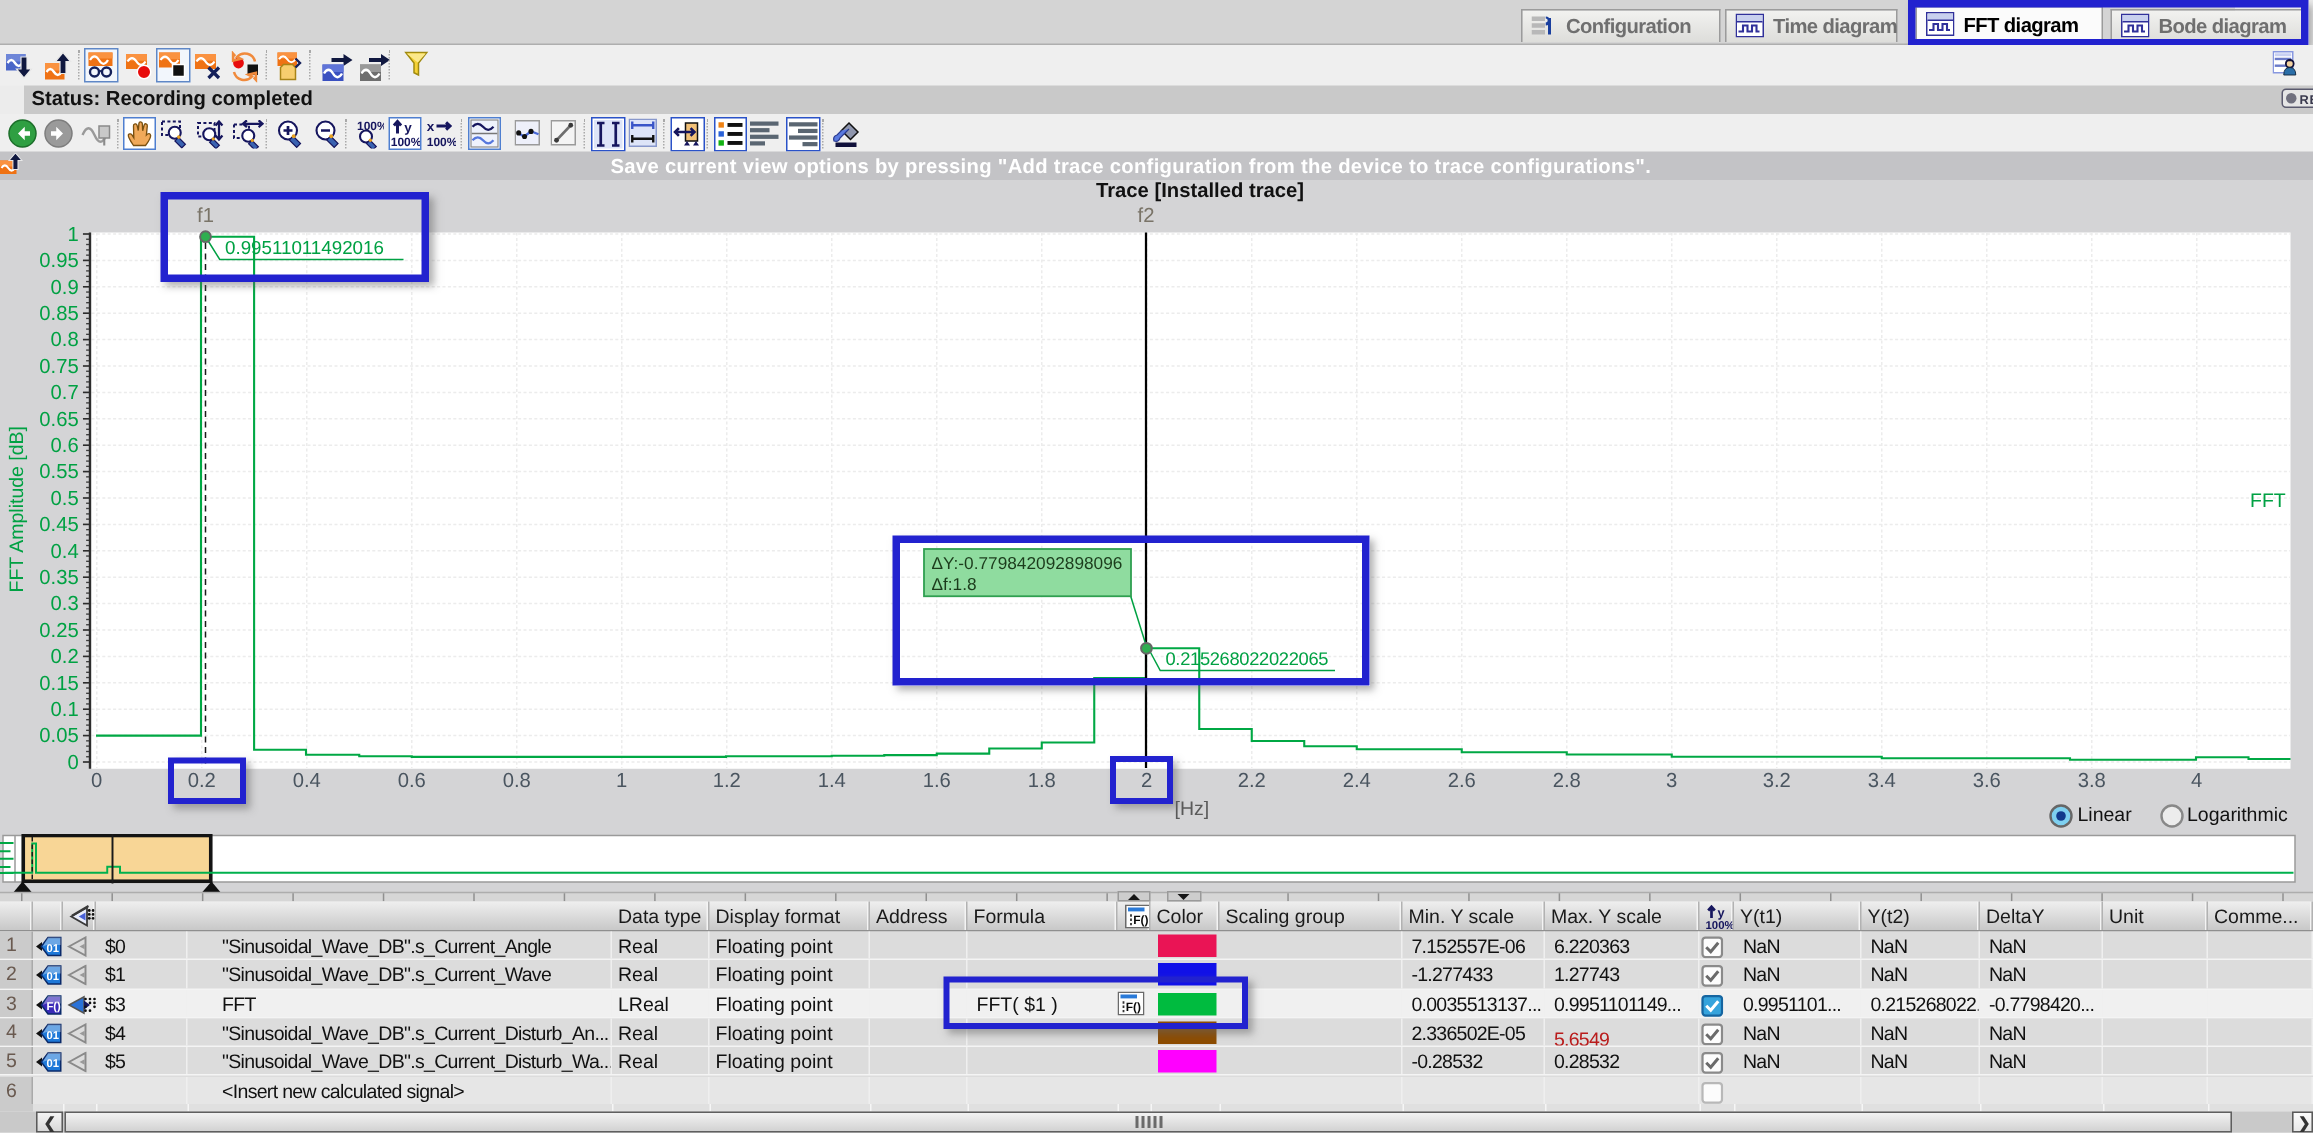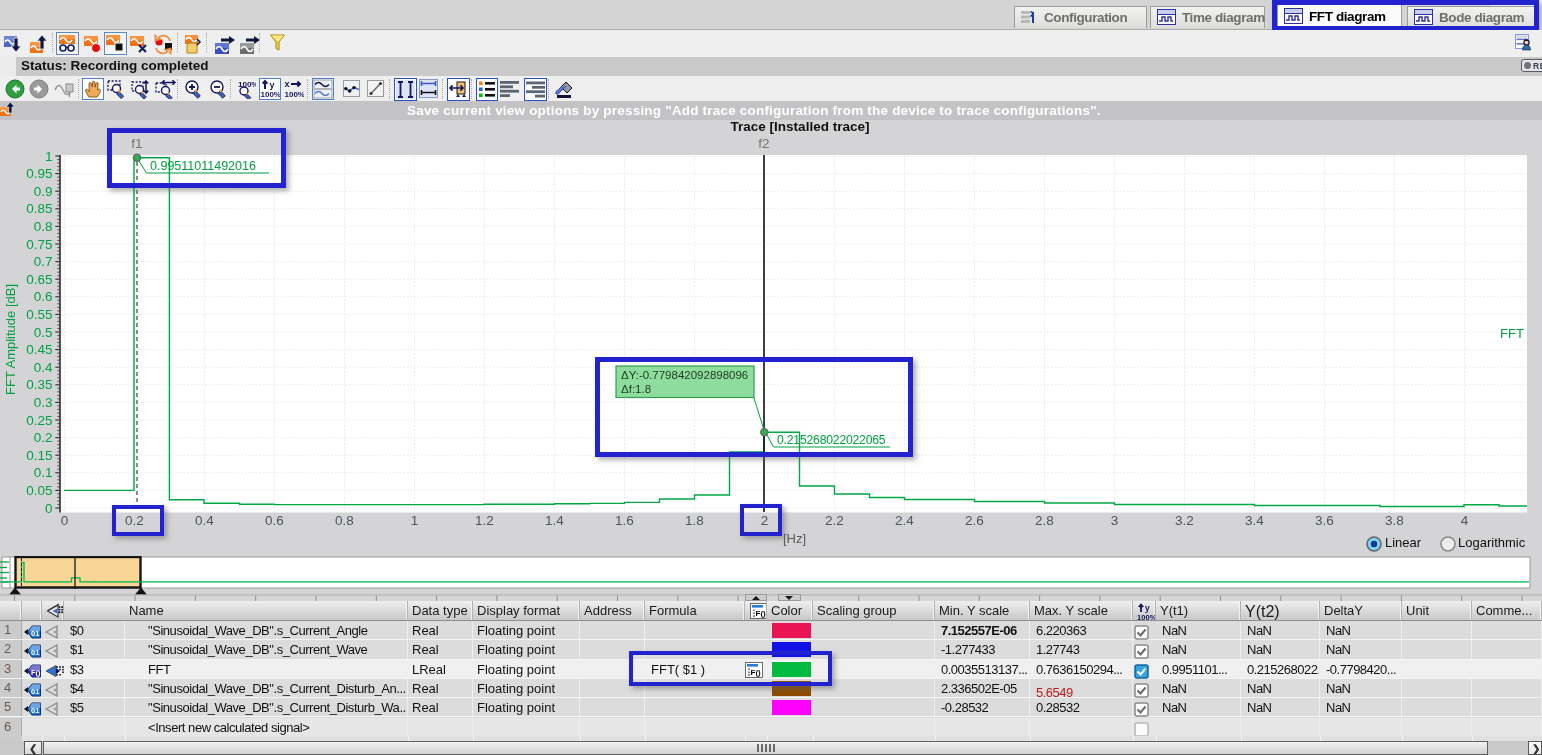--- a/index.html
+++ b/index.html
@@ -579,42 +579,41 @@
             <circle cx="16.1" cy="4.0" r="0.95" fill="#111"></circle>
             <circle cx="18.7" cy="4.0" r="0.95" fill="#111"></circle>
             <circle cx="13.5" cy="6.6" r="0.95" fill="#111"></circle>
             <circle cx="16.1" cy="6.6" r="0.95" fill="#111"></circle>
             <circle cx="18.7" cy="6.6" r="0.95" fill="#111"></circle>
             <circle cx="13.5" cy="9.2" r="0.95" fill="#111"></circle>
             <circle cx="16.1" cy="9.2" r="0.95" fill="#111"></circle>
             <circle cx="18.7" cy="9.2" r="0.95" fill="#111"></circle>
           </svg></div>
     <div style="position:absolute;left:64px;top:0;width:61px;height:19px;border-right:1px solid #b2b2b2;box-shadow:inset -1px 0 0 #f4f4f4;box-sizing:border-box;font-size:13px;color:#1a1a1a;padding:2px 0 0 4px;white-space:nowrap;overflow:hidden;margin-top:21px;">Signal r...</div>
-    <div style="position:absolute;left:125px;top:0;width:283px;height:19px;border-right:1px solid #b2b2b2;box-shadow:inset -1px 0 0 #f4f4f4;box-sizing:border-box;font-size:13px;color:#1a1a1a;padding:2px 0 0 4px;white-space:nowrap;overflow:hidden;">Name</div>
     <div style="position:absolute;left:408px;top:0;width:65px;height:19px;border-right:1px solid #b2b2b2;box-shadow:inset -1px 0 0 #f4f4f4;box-sizing:border-box;font-size:13px;color:#1a1a1a;padding:2px 0 0 4px;white-space:nowrap;overflow:hidden;">Data type</div>
     <div style="position:absolute;left:473px;top:0;width:107px;height:19px;border-right:1px solid #b2b2b2;box-shadow:inset -1px 0 0 #f4f4f4;box-sizing:border-box;font-size:13px;color:#1a1a1a;padding:2px 0 0 4px;white-space:nowrap;overflow:hidden;">Display format</div>
     <div style="position:absolute;left:580px;top:0;width:65px;height:19px;border-right:1px solid #b2b2b2;box-shadow:inset -1px 0 0 #f4f4f4;box-sizing:border-box;font-size:13px;color:#1a1a1a;padding:2px 0 0 4px;white-space:nowrap;overflow:hidden;">Address</div>
     <div style="position:absolute;left:645px;top:0;width:100px;height:19px;border-right:1px solid #b2b2b2;box-shadow:inset -1px 0 0 #f4f4f4;box-sizing:border-box;font-size:13px;color:#1a1a1a;padding:2px 0 0 4px;white-space:nowrap;overflow:hidden;">Formula</div>
     <div style="position:absolute;left:745px;top:0;width:22px;height:19px;border-right:1px solid #b2b2b2;box-shadow:inset -1px 0 0 #f4f4f4;box-sizing:border-box;font-size:13px;color:#1a1a1a;padding:2px 0 0 4px;white-space:nowrap;overflow:hidden;"><span style="margin-left:1px"><svg width="18" height="16" viewBox="0 0 18 16" style="vertical-align:-3px;">
               <rect x="0.5" y="0.5" width="17" height="15" fill="#fdfdfd" stroke="#6a6a6a"></rect>
               <rect x="2" y="2" width="11" height="2.6" fill="#2a7ad8"></rect>
               <line x1="4" y1="6.5" x2="4" y2="14" stroke="#333" stroke-width="1.2" stroke-dasharray="1.6 1.3"></line>
               <text x="5.5" y="13" font-size="8" font-weight="bold" fill="#0a0a0a">F()</text>
             </svg></span></div>
     <div style="position:absolute;left:767px;top:0;width:46px;height:19px;border-right:1px solid #b2b2b2;box-shadow:inset -1px 0 0 #f4f4f4;box-sizing:border-box;font-size:13px;color:#1a1a1a;padding:2px 0 0 4px;white-space:nowrap;overflow:hidden;">Color</div>
     <div style="position:absolute;left:813px;top:0;width:122px;height:19px;border-right:1px solid #b2b2b2;box-shadow:inset -1px 0 0 #f4f4f4;box-sizing:border-box;font-size:13px;color:#1a1a1a;padding:2px 0 0 4px;white-space:nowrap;overflow:hidden;">Scaling group</div>
     <div style="position:absolute;left:935px;top:0;width:95px;height:19px;border-right:1px solid #b2b2b2;box-shadow:inset -1px 0 0 #f4f4f4;box-sizing:border-box;font-size:13px;color:#1a1a1a;padding:2px 0 0 4px;white-space:nowrap;overflow:hidden;">Min. Y scale</div>
     <div style="position:absolute;left:1030px;top:0;width:103px;height:19px;border-right:1px solid #b2b2b2;box-shadow:inset -1px 0 0 #f4f4f4;box-sizing:border-box;font-size:13px;color:#1a1a1a;padding:2px 0 0 4px;white-space:nowrap;overflow:hidden;">Max. Y scale</div>
     <div style="position:absolute;left:1133px;top:0;width:23px;height:19px;border-right:1px solid #b2b2b2;box-shadow:inset -1px 0 0 #f4f4f4;box-sizing:border-box;font-size:13px;color:#1a1a1a;padding:2px 0 0 4px;white-space:nowrap;overflow:hidden;"><svg width="21" height="17" viewBox="0 0 21 17" style="vertical-align:-3px;">
             <path d="M4 9 L4 1.5 M1.8 4 L4 1.5 L6.2 4" stroke="#16165e" stroke-width="1.8" fill="none"></path>
             <text x="8" y="8" font-size="8.5" font-weight="bold" fill="#16165e">y</text>
             <text x="0" y="16.5" font-size="7.6" font-weight="bold" fill="#16165e">100%</text>
           </svg></div>
     <div style="position:absolute;left:1156px;top:0;width:85px;height:19px;border-right:1px solid #b2b2b2;box-shadow:inset -1px 0 0 #f4f4f4;box-sizing:border-box;font-size:13px;color:#1a1a1a;padding:2px 0 0 4px;white-space:nowrap;overflow:hidden;">Y(t1)</div>
-    <div style="position:absolute;left:1241px;top:0;width:79px;height:19px;border-right:1px solid #b2b2b2;box-shadow:inset -1px 0 0 #f4f4f4;box-sizing:border-box;font-size:16px;color:#1a1a1a;padding:2px 0 0 4px;white-space:nowrap;overflow:hidden;">Y(t2)</div>
+    <div style="position:absolute;left:1241px;top:0;width:79px;height:19px;border-right:1px solid #b2b2b2;box-shadow:inset -1px 0 0 #f4f4f4;box-sizing:border-box;font-size:13px;color:#1a1a1a;padding:2px 0 0 4px;white-space:nowrap;overflow:hidden;">Y(t2)</div>
     <div style="position:absolute;left:1320px;top:0;width:82px;height:19px;border-right:1px solid #b2b2b2;box-shadow:inset -1px 0 0 #f4f4f4;box-sizing:border-box;font-size:13px;color:#1a1a1a;padding:2px 0 0 4px;white-space:nowrap;overflow:hidden;">DeltaY</div>
     <div style="position:absolute;left:1402px;top:0;width:70px;height:19px;border-right:1px solid #b2b2b2;box-shadow:inset -1px 0 0 #f4f4f4;box-sizing:border-box;font-size:13px;color:#1a1a1a;padding:2px 0 0 4px;white-space:nowrap;overflow:hidden;">Unit</div>
     <div style="position:absolute;left:1472px;top:0;width:70px;height:19px;border-right:1px solid #b2b2b2;box-shadow:inset -1px 0 0 #f4f4f4;box-sizing:border-box;font-size:13px;color:#1a1a1a;padding:2px 0 0 4px;white-space:nowrap;overflow:hidden;">Comme...</div>
     </div>
     <div style="position:absolute;left:745px;top:-7px;width:22px;height:7px;background:#cdcdcd;border:1px solid #9a9a9a;box-sizing:border-box;">
         <div style="position:absolute;left:6px;top:1px;width:0;height:0;border-left:4px solid transparent;border-right:4px solid transparent;border-bottom:4px solid #161616;"></div>
       </div>
     <div style="position:absolute;left:778px;top:-7px;width:23px;height:7px;background:#cdcdcd;border:1px solid #9a9a9a;box-sizing:border-box;">
         <div style="position:absolute;left:6px;top:1px;width:0;height:0;border-left:4px solid transparent;border-right:4px solid transparent;border-top:4px solid #161616;"></div>
       </div>
@@ -632,21 +631,21 @@
           </svg></div>
     <div style="position:absolute;left:64px;top:0;width:61px;height:100%;border-right:1px solid #efefef;box-sizing:border-box;font-size:13px;color:#111;letter-spacing:-0.5px;padding:2px 0 0 6px;white-space:nowrap;overflow:hidden;">$0</div>
     <div style="position:absolute;left:125px;top:0;width:283px;height:100%;border-right:1px solid #efefef;box-sizing:border-box;font-size:13px;color:#111;padding:2px 0 0 23px;white-space:nowrap;overflow:hidden;letter-spacing:-0.45px;">"Sinusoidal_Wave_DB".s_Current_Angle</div>
     <div style="position:absolute;left:408px;top:0;width:65px;height:100%;border-right:1px solid #efefef;box-sizing:border-box;font-size:13px;color:#111;padding:2px 0 0 4px;white-space:nowrap;overflow:hidden;">Real</div>
     <div style="position:absolute;left:473px;top:0;width:107px;height:100%;border-right:1px solid #efefef;box-sizing:border-box;font-size:13px;color:#111;padding:2px 0 0 4px;white-space:nowrap;overflow:hidden;">Floating point</div>
     <div style="position:absolute;left:580px;top:0;width:65px;height:100%;border-right:1px solid #efefef;box-sizing:border-box;font-size:13px;color:#111;padding:2px 0 0 4px;white-space:nowrap;overflow:hidden;"></div>
     <div style="position:absolute;left:767px;top:0;width:46px;height:100%;">
           <div style="position:absolute;left:5px;top:2px;width:39px;height:15px;background:#ea1455;"></div>
         </div>
     <div style="position:absolute;left:813px;top:0;width:122px;height:100%;border-right:1px solid #efefef;box-sizing:border-box;font-size:13px;color:#111;padding:2px 0 0 4px;white-space:nowrap;overflow:hidden;"></div>
-    <div style="position:absolute;left:935px;top:0;width:95px;height:100%;border-right:1px solid #efefef;box-sizing:border-box;font-size:13px;color:#111;letter-spacing:-0.5px;padding:2px 0 0 6px;white-space:nowrap;overflow:hidden;font-weight:bold;">7.152557E-06</div>
+    <div style="position:absolute;left:935px;top:0;width:95px;height:100%;border-right:1px solid #efefef;box-sizing:border-box;font-size:13px;color:#111;letter-spacing:-0.5px;padding:2px 0 0 6px;white-space:nowrap;overflow:hidden;">7.152557E-06</div>
     <div style="position:absolute;left:1030px;top:0;width:103px;height:100%;border-right:1px solid #efefef;box-sizing:border-box;font-size:13px;color:#111;letter-spacing:-0.5px;padding:2px 0 0 6px;white-space:nowrap;overflow:hidden;">6.220363</div>
     <div style="position:absolute;left:1134px;top:2px;"><svg width="15" height="15" viewBox="0 0 15 15" style="vertical-align:-3px;">
             <rect x="1" y="1" width="13" height="13" rx="2" fill="#fcfcfc" stroke="#8a8a8a" stroke-width="1.5"></rect>
             <path d="M3.5 7.5 L6.5 10.5 L11.5 4.5" fill="none" stroke="#6a6a6a" stroke-width="2"></path>
           </svg></div>
     <div style="position:absolute;left:1156px;top:0;width:85px;height:100%;border-right:1px solid #efefef;box-sizing:border-box;font-size:13px;color:#111;letter-spacing:-0.5px;padding:2px 0 0 6px;white-space:nowrap;overflow:hidden;">NaN</div>
     <div style="position:absolute;left:1241px;top:0;width:79px;height:100%;border-right:1px solid #efefef;box-sizing:border-box;font-size:13px;color:#111;letter-spacing:-0.5px;padding:2px 0 0 6px;white-space:nowrap;overflow:hidden;">NaN</div>
     <div style="position:absolute;left:1320px;top:0;width:82px;height:100%;border-right:1px solid #efefef;box-sizing:border-box;font-size:13px;color:#111;letter-spacing:-0.5px;padding:2px 0 0 6px;white-space:nowrap;overflow:hidden;">NaN</div>
     <div style="position:absolute;left:1402px;top:0;width:70px;height:100%;border-right:1px solid #efefef;box-sizing:border-box;font-size:13px;color:#111;padding:2px 0 0 4px;white-space:nowrap;overflow:hidden;"></div>
     <div style="position:absolute;left:1472px;top:0;width:70px;height:100%;border-right:1px solid #efefef;box-sizing:border-box;font-size:13px;color:#111;padding:2px 0 0 4px;white-space:nowrap;overflow:hidden;"></div>
@@ -715,21 +714,21 @@
             <rect x="0.5" y="0.5" width="17" height="15" fill="#fdfdfd" stroke="#6a6a6a"></rect>
             <rect x="2" y="2" width="11" height="2.6" fill="#2a7ad8"></rect>
             <line x1="4" y1="6.5" x2="4" y2="14" stroke="#333" stroke-width="1.2" stroke-dasharray="1.6 1.3"></line>
             <text x="5.5" y="13" font-size="8" font-weight="bold" fill="#0a0a0a">F()</text>
           </svg></div>
     <div style="position:absolute;left:767px;top:0;width:46px;height:100%;">
           <div style="position:absolute;left:5px;top:2px;width:39px;height:15px;background:#00bb3f;"></div>
         </div>
     <div style="position:absolute;left:813px;top:0;width:122px;height:100%;border-right:1px solid #efefef;box-sizing:border-box;font-size:13px;color:#111;padding:2px 0 0 4px;white-space:nowrap;overflow:hidden;"></div>
     <div style="position:absolute;left:935px;top:0;width:95px;height:100%;border-right:1px solid #efefef;box-sizing:border-box;font-size:13px;color:#111;letter-spacing:-0.5px;padding:2px 0 0 6px;white-space:nowrap;overflow:hidden;">0.0035513137...</div>
-    <div style="position:absolute;left:1030px;top:0;width:103px;height:100%;border-right:1px solid #efefef;box-sizing:border-box;font-size:13px;color:#111;letter-spacing:-0.5px;padding:2px 0 0 6px;white-space:nowrap;overflow:hidden;">0.7636150294...</div>
+    <div style="position:absolute;left:1030px;top:0;width:103px;height:100%;border-right:1px solid #efefef;box-sizing:border-box;font-size:13px;color:#111;letter-spacing:-0.5px;padding:2px 0 0 6px;white-space:nowrap;overflow:hidden;">0.9951101149...</div>
     <div style="position:absolute;left:1134px;top:2px;"><svg width="15" height="15" viewBox="0 0 15 15" style="vertical-align:-3px;">
             <rect x="1" y="1" width="13" height="13" rx="2" fill="#35a3dc" stroke="#1565a0" stroke-width="1.5"></rect>
             <path d="M3.5 7.5 L6.5 10.5 L11.5 4.5" fill="none" stroke="#fff" stroke-width="2"></path>
           </svg></div>
     <div style="position:absolute;left:1156px;top:0;width:85px;height:100%;border-right:1px solid #efefef;box-sizing:border-box;font-size:13px;color:#111;letter-spacing:-0.5px;padding:2px 0 0 6px;white-space:nowrap;overflow:hidden;">0.9951101...</div>
     <div style="position:absolute;left:1241px;top:0;width:79px;height:100%;border-right:1px solid #efefef;box-sizing:border-box;font-size:13px;color:#111;letter-spacing:-0.5px;padding:2px 0 0 6px;white-space:nowrap;overflow:hidden;">0.215268022...</div>
     <div style="position:absolute;left:1320px;top:0;width:82px;height:100%;border-right:1px solid #efefef;box-sizing:border-box;font-size:13px;color:#111;letter-spacing:-0.5px;padding:2px 0 0 6px;white-space:nowrap;overflow:hidden;">-0.7798420...</div>
     <div style="position:absolute;left:1402px;top:0;width:70px;height:100%;border-right:1px solid #efefef;box-sizing:border-box;font-size:13px;color:#111;padding:2px 0 0 4px;white-space:nowrap;overflow:hidden;"></div>
     <div style="position:absolute;left:1472px;top:0;width:70px;height:100%;border-right:1px solid #efefef;box-sizing:border-box;font-size:13px;color:#111;padding:2px 0 0 4px;white-space:nowrap;overflow:hidden;"></div>
     </div>

